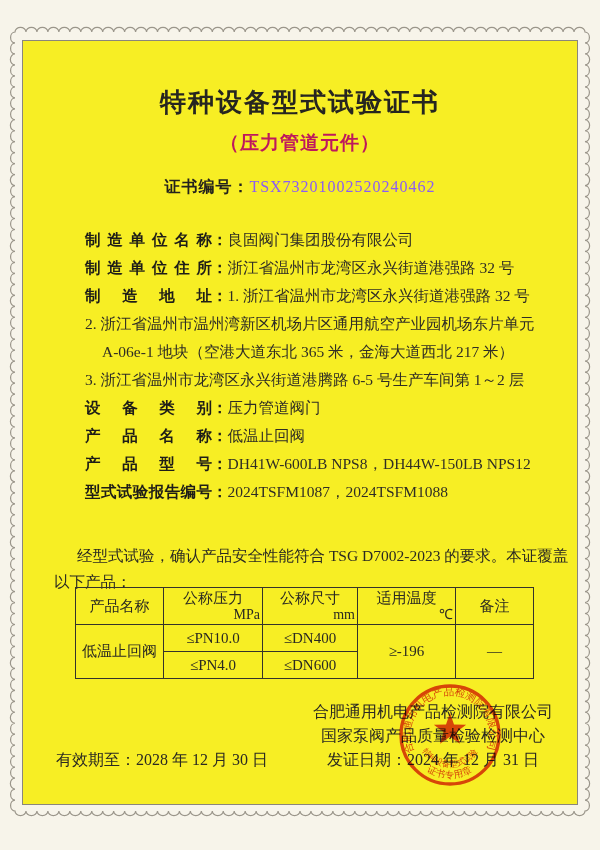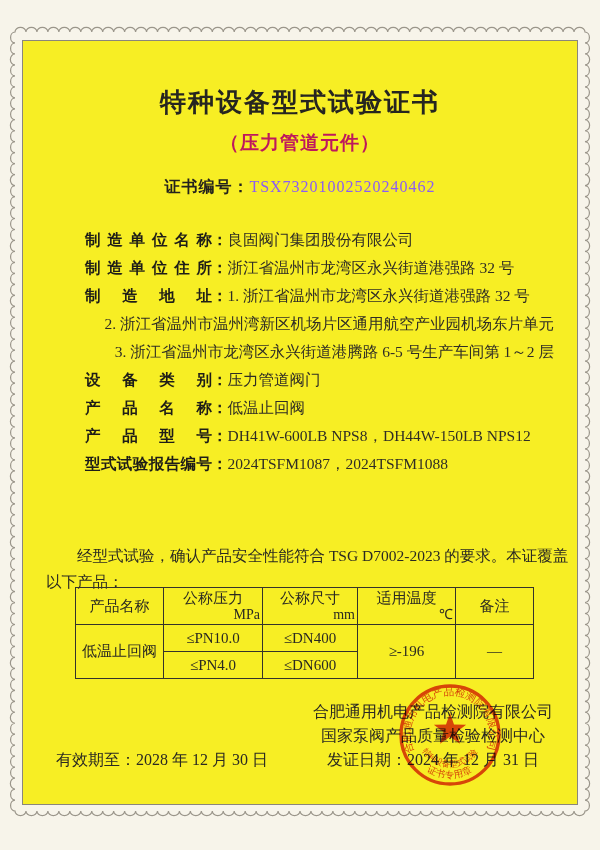--- a/index.html
+++ b/index.html
@@ -32,26 +32,26 @@
 
   .fields{top:226px;left:85px;right:46px;}
   .frow{line-height:28px;white-space:nowrap;font-size:15.5px;}
   .flabel{
     display:inline-block;width:127px;vertical-align:bottom;
     font-weight:bold;text-align:justify;text-align-last:justify;
     color:#1e1d18;
   }
   .fcolon{font-weight:bold;color:#1e1d18;}
   .fvalue{font-family:"Liberation Serif",serif;color:#2f2d25;}
-  .addr-line{line-height:28px;font-family:"Liberation Serif",serif;font-size:15.5px;color:#2f2d25;white-space:nowrap;text-align:right;}
+  .addr-line{line-height:28px;font-family:"Liberation Serif",serif;font-size:15.5px;color:#2f2d25;white-space:nowrap;}
   .addr-indent{padding-left:17px;}
 
   .statement{top:543px;left:46px;width:500px;font-family:"Liberation Serif",serif;font-size:15.5px;color:#2a2922;}
   .statement .s1{line-height:26px;text-indent:2em;white-space:nowrap;}
-  .statement .s2{line-height:26px;white-space:nowrap;}
+  .statement .s2{line-height:26px;white-space:nowrap;margin-left:8px;}
 
   table.spec{
     position:absolute;top:587px;left:75px;width:458px;
     border-collapse:collapse;table-layout:fixed;
     font-family:"Liberation Serif",serif;font-size:15px;color:#2a2922;
   }
   table.spec th,table.spec td{
     border:1.6px solid #34322b;text-align:center;vertical-align:middle;
     font-weight:normal;padding:1px 2px;
   }
@@ -86,20 +86,21 @@
     <div class="frow">
       <span class="flabel">制造单位名称</span><span class="fcolon">：</span><span class="fvalue">良固阀门集团股份有限公司</span>
     </div>
     <div class="frow">
       <span class="flabel">制造单位住所</span><span class="fcolon">：</span><span class="fvalue">浙江省温州市龙湾区永兴街道港强路 32 号</span>
     </div>
     <div class="frow">
       <span class="flabel">制造地址</span><span class="fcolon">：</span><span class="fvalue">1. 浙江省温州市龙湾区永兴街道港强路 32 号</span>
     </div>
     <div class="addr-line">2. 浙江省温州市温州湾新区机场片区通用航空产业园机场东片单元</div>
+    <div class="addr-line addr-indent">A-06e-1 地块（空港大道东北 365 米，金海大道西北 217 米）</div>
     <div class="addr-line">3. 浙江省温州市龙湾区永兴街道港腾路 6-5 号生产车间第 1～2 层</div>
     <div class="frow">
       <span class="flabel">设备类别</span><span class="fcolon">：</span><span class="fvalue">压力管道阀门</span>
     </div>
     <div class="frow">
       <span class="flabel">产品名称</span><span class="fcolon">：</span><span class="fvalue">低温止回阀</span>
     </div>
     <div class="frow">
       <span class="flabel">产品型号</span><span class="fcolon">：</span><span class="fvalue">DH41W-600LB NPS8，DH44W-150LB NPS12</span>
     </div>

